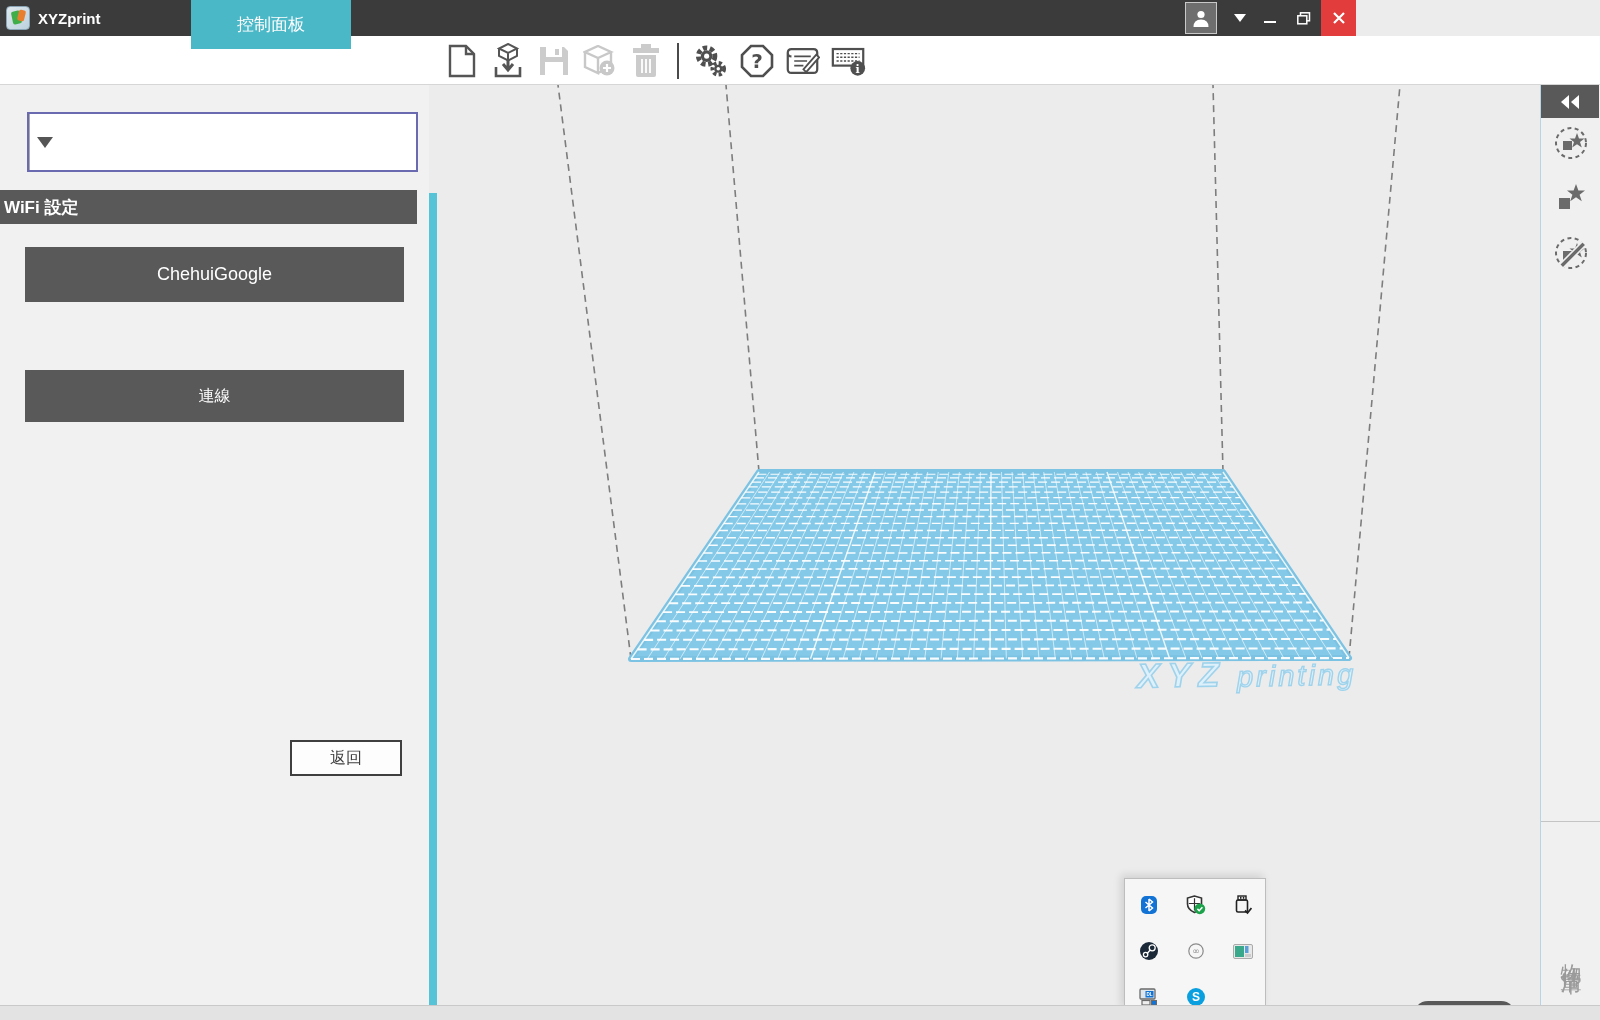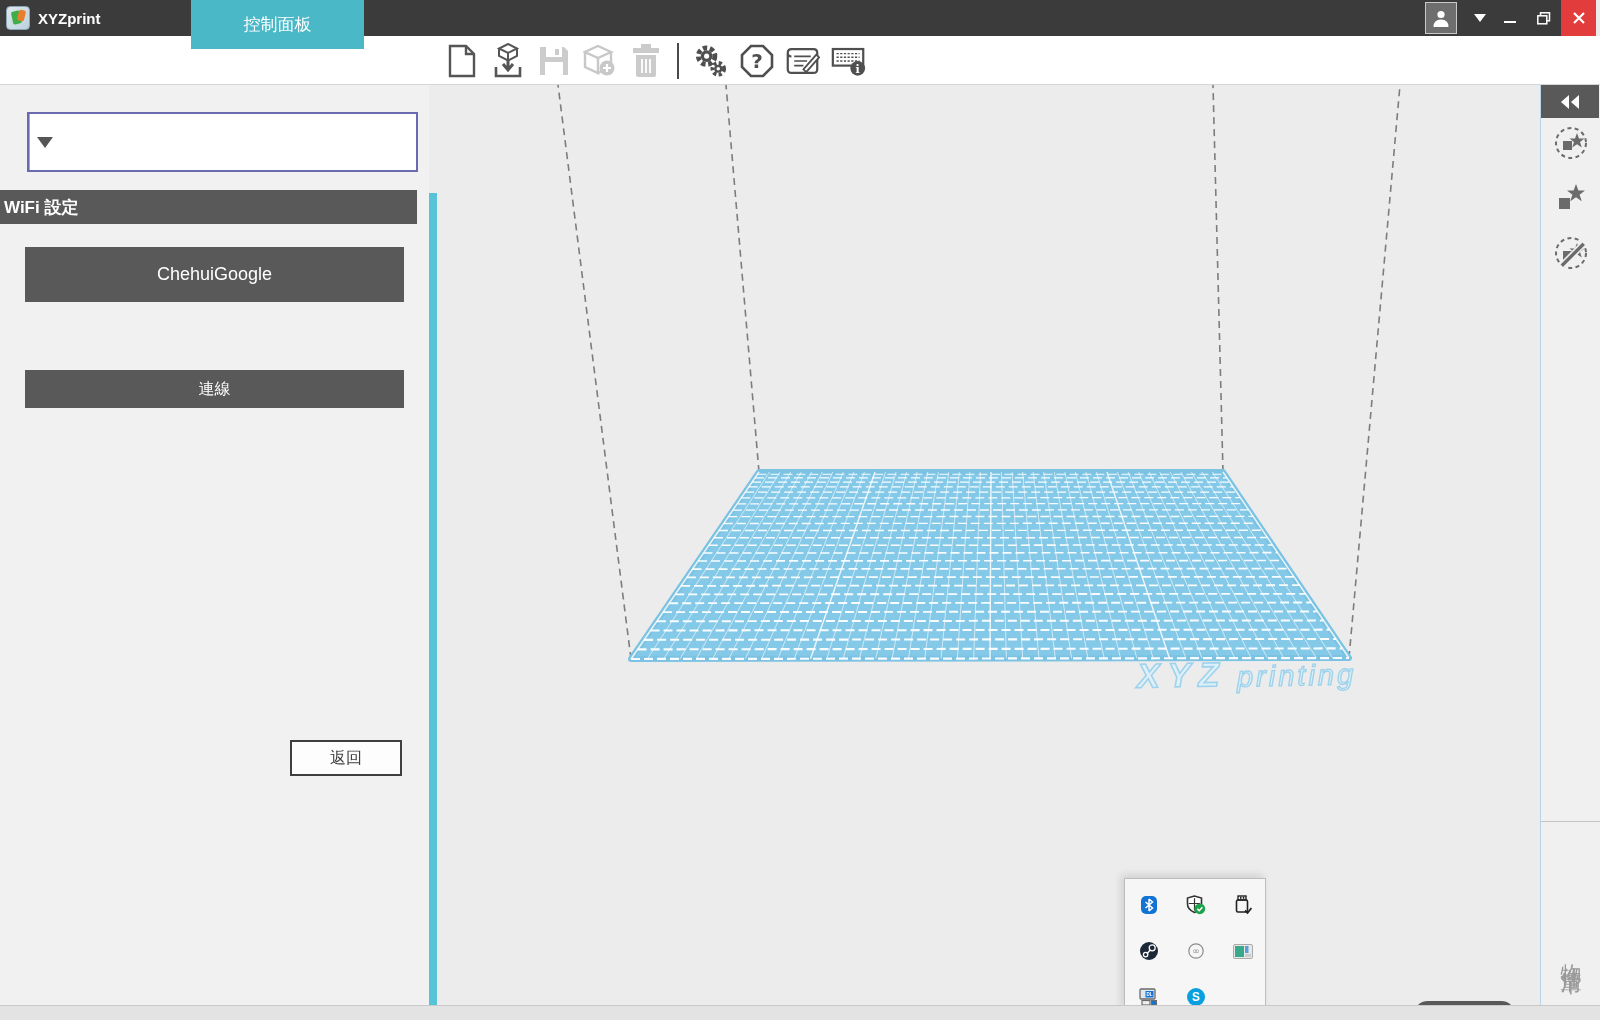--- a/index.html
+++ b/index.html
@@ -1,53 +1,53 @@
 <!DOCTYPE html>
 <html><head>
 <meta charset="utf-8">
 <style>
   * { margin:0; padding:0; box-sizing:border-box; }
   html,body { width:1600px; height:1020px; font-family:"Liberation Sans","DejaVu Sans",sans-serif; }
   #app { position:relative; width:1600px; height:1020px; background:#ececec; overflow:hidden; }
 
   
-  .titlebar { position:absolute; left:0; top:0; width:1596px; height:36px; background:#3b3b3b; display:flex; align-items:center; }
+  .titlebar { position:absolute; left:0; top:0; width:1356px; height:36px; background:#3b3b3b; display:flex; align-items:center; }
   .appicon { width:24px; height:24px; margin:0 8px 0 6px; border-radius:4px; background:linear-gradient(135deg,#dfe8ee 0%,#bcd2de 100%); border:1px solid #8aa5b5; position:relative; }
   .appicon::before { content:""; position:absolute; left:5px; top:4px; width:9px; height:13px; background:#3fae49; border-radius:2px; transform:rotate(-12deg); }
   .appicon::after { content:""; position:absolute; right:4px; top:3px; width:7px; height:11px; background:#e87f2f; border-radius:2px; transform:rotate(14deg); }
   .apptitle { color:#ffffff; font-size:15px; font-weight:bold; }
   .tb-right { position:absolute; right:0; top:0; height:36px; display:flex; align-items:center; }
   .avatar-btn { width:32px; height:32px; margin-right:10px; background:#6e6e6e; border:1px solid #c9c9c9; display:flex; align-items:center; justify-content:center; }
   .caret-btn { width:26px; height:36px; display:flex; align-items:center; justify-content:center; color:#fff; font-size:11px; }
   .win-btn { width:34px; height:36px; display:flex; align-items:center; justify-content:center; color:#fff; font-size:15px; }
   .win-btn.close { background:#e23c3c; width:35px; }
 
   
   .tabrow { position:absolute; left:0; top:36px; width:1600px; height:49px; background:#ffffff; border-bottom:1px solid #d6d6d6; }
   .tab { position:absolute; top:0; height:49px; display:flex; align-items:center; justify-content:center; font-size:17px; cursor:pointer; }
   .tab-print { left:0; width:190px; color:#4bb8c8; }
-  .tab-control { left:191px; width:173px; background:#4bb8c8; color:#ffffff; }
+  .tab-control { left:191px; width:160px; background:#4bb8c8; color:#ffffff; }
   .toolbar { position:absolute; left:444px; top:36px; height:49px; display:flex; align-items:center; gap:11px; }
   .tool-btn { width:35px; height:40px; display:flex; align-items:center; justify-content:center; }
   .tool-sep { width:2px; height:36px; background:#4a4a4a; margin:0 3px; }
 
   
   .left-panel { position:absolute; left:0; top:85px; width:429px; height:920px; background:#f1f1f1; }
   .printer-box { position:absolute; left:27px; top:27px; width:391px; height:60px; background:#ffffff; border:2px solid #6a6ab0; display:flex; }
   .printer-info { flex:1; padding:8px 0 0 14px; }
   .printer-name { font-size:16px; font-weight:bold; color:#2b2b2b; }
   .printer-port { font-size:13px; font-weight:bold; color:#9a9a9a; margin-top:2px; }
   .printer-arrow { width:30px; border-left:1px solid #aaaaaa; display:flex; align-items:center; justify-content:center; color:#555; font-size:15px; }
   .wifi-header { position:absolute; left:0; top:105px; width:417px; height:34px; background:#595959; color:#ffffff; font-size:17px; font-weight:bold; display:flex; align-items:center; padding-left:4px; }
   .ssid-btn { position:absolute; left:25px; top:162px; width:379px; height:55px; background:#595959; color:#ffffff; font-size:18px; display:flex; align-items:center; justify-content:center; }
   .pwd-wrap { position:absolute; left:25px; top:233px; width:377px; height:35px; }
   .pwd-input { width:100%; height:100%; border:1px solid #8a8a8a; background:#fff; font-size:15px; padding:0 34px 0 6px; color:#333; font-family:inherit; }
   .pwd-input::placeholder { color:#444; opacity:1; }
   .eye-btn { position:absolute; right:6px; top:7px; width:24px; height:20px; }
-  .connect-btn { position:absolute; left:25px; top:285px; width:379px; height:38px; background:#595959; color:#ffffff; font-size:16px; display:flex; align-items:center; justify-content:center; }
+  .connect-btn { position:absolute; left:25px; top:285px; width:379px; height:52px; background:#595959; color:#ffffff; font-size:16px; display:flex; align-items:center; justify-content:center; }
   .back-btn { position:absolute; left:290px; top:655px; width:112px; height:36px; background:#fdfdfd; border:2px solid #3f3f3f; color:#3f3f3f; font-size:16px; display:flex; align-items:center; justify-content:center; }
   .teal-strip { position:absolute; left:429px; top:193px; width:8px; height:812px; background:#56c3d6; }
 
   
   .viewport { position:absolute; left:437px; top:85px; width:1103px; height:920px; background:#ececec; }
   .viewport svg { position:absolute; left:0; top:0; }
 
   
   .sidebar { position:absolute; left:1540px; top:85px; width:60px; height:920px; background:#f0f0f0; border-left:1px solid #b8d2e8; }
   .collapse-btn { position:absolute; left:0; top:0; width:58px; height:33px; background:#595959; display:flex; align-items:center; justify-content:center; }

